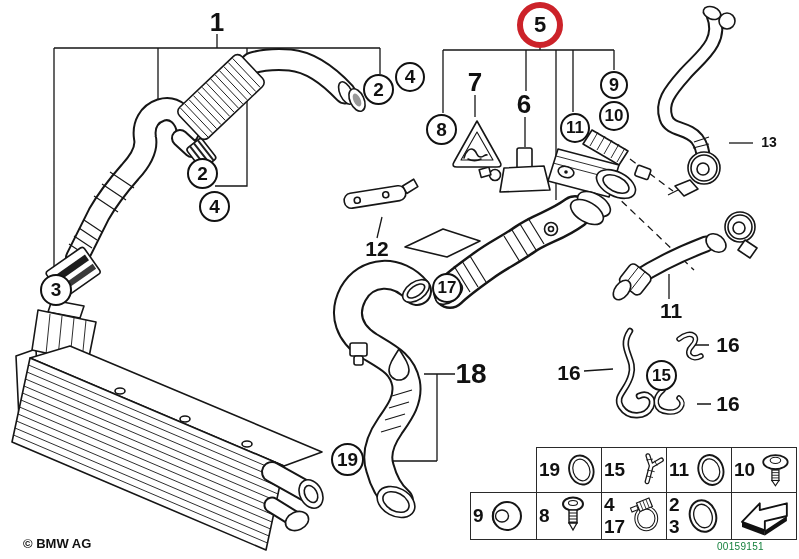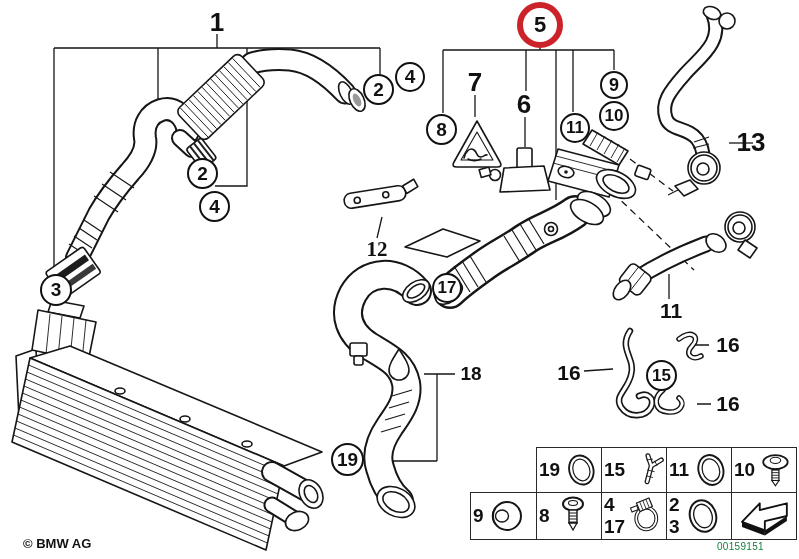--- a/index.html
+++ b/index.html
@@ -213,27 +213,27 @@
       <path class="o" stroke-width="5.5" d="M679,339 C691,329 701,337 692,346 C684,354 692,361 701,356"></path>
       <path class="w" stroke-width="2.6" d="M679,339 C691,329 701,337 692,346 C684,354 692,361 701,356"></path>
       <path class="o" stroke-width="5.5" d="M663,390 C652,399 655,411 668,412 C680,413 686,404 679,398"></path>
       <path class="w" stroke-width="2.6" d="M663,390 C652,399 655,411 668,412 C680,413 686,404 679,398"></path>
     </g>
   </svg>
 
   <div class="plain-label" style="left:217px;top:22px;font-size:26px;">1</div>
   <div class="plain-label" style="left:524px;top:104px;font-size:26px;">6</div>
   <div class="plain-label" style="left:475px;top:82px;font-size:26px;">7</div>
-  <div class="plain-label" style="left:377px;top:249px;font-size:21px;font-family:Liberation Serif, serif;">12</div>
-  <div class="plain-label" style="left:751px;top:142px;font-size:26px;">13</div>
+  <div class="plain-label" style="left:377px;top:249px;font-size:21px;">12</div>
+  <div class="plain-label" style="left:769px;top:142px;font-size:14px;">13</div>
   <div class="plain-label" style="left:671px;top:311px;font-size:21px;">11</div>
   <div class="plain-label" style="left:569px;top:373px;font-size:21px;">16</div>
   <div class="plain-label" style="left:728px;top:345px;font-size:21px;">16</div>
   <div class="plain-label" style="left:728px;top:404px;font-size:21px;">16</div>
-  <div class="plain-label" style="left:471px;top:374px;font-size:19px;">18</div>
+  <div class="plain-label" style="left:471px;top:374px;font-size:28px;">18</div>
 
   <div class="callout" style="left:363px;top:74px;width:31px;height:31px;font-size:19px;">2</div>
   <div class="callout" style="left:395px;top:62px;width:30px;height:30px;font-size:19px;">4</div>
   <div class="callout" style="left:187px;top:158px;width:31px;height:31px;font-size:19px;">2</div>
   <div class="callout" style="left:199px;top:191px;width:31px;height:31px;font-size:19px;">4</div>
   <div class="callout" style="left:40px;top:274px;width:32px;height:32px;font-size:19px;">3</div>
   <div class="callout" style="left:426px;top:114px;width:31px;height:31px;font-size:19px;">8</div>
   <div class="callout" style="left:600px;top:71px;width:28px;height:28px;font-size:18px;">9</div>
   <div class="callout" style="left:599px;top:101px;width:30px;height:30px;font-size:17px;">10</div>
   <div class="callout" style="left:560px;top:113px;width:30px;height:30px;font-size:17px;">11</div>

